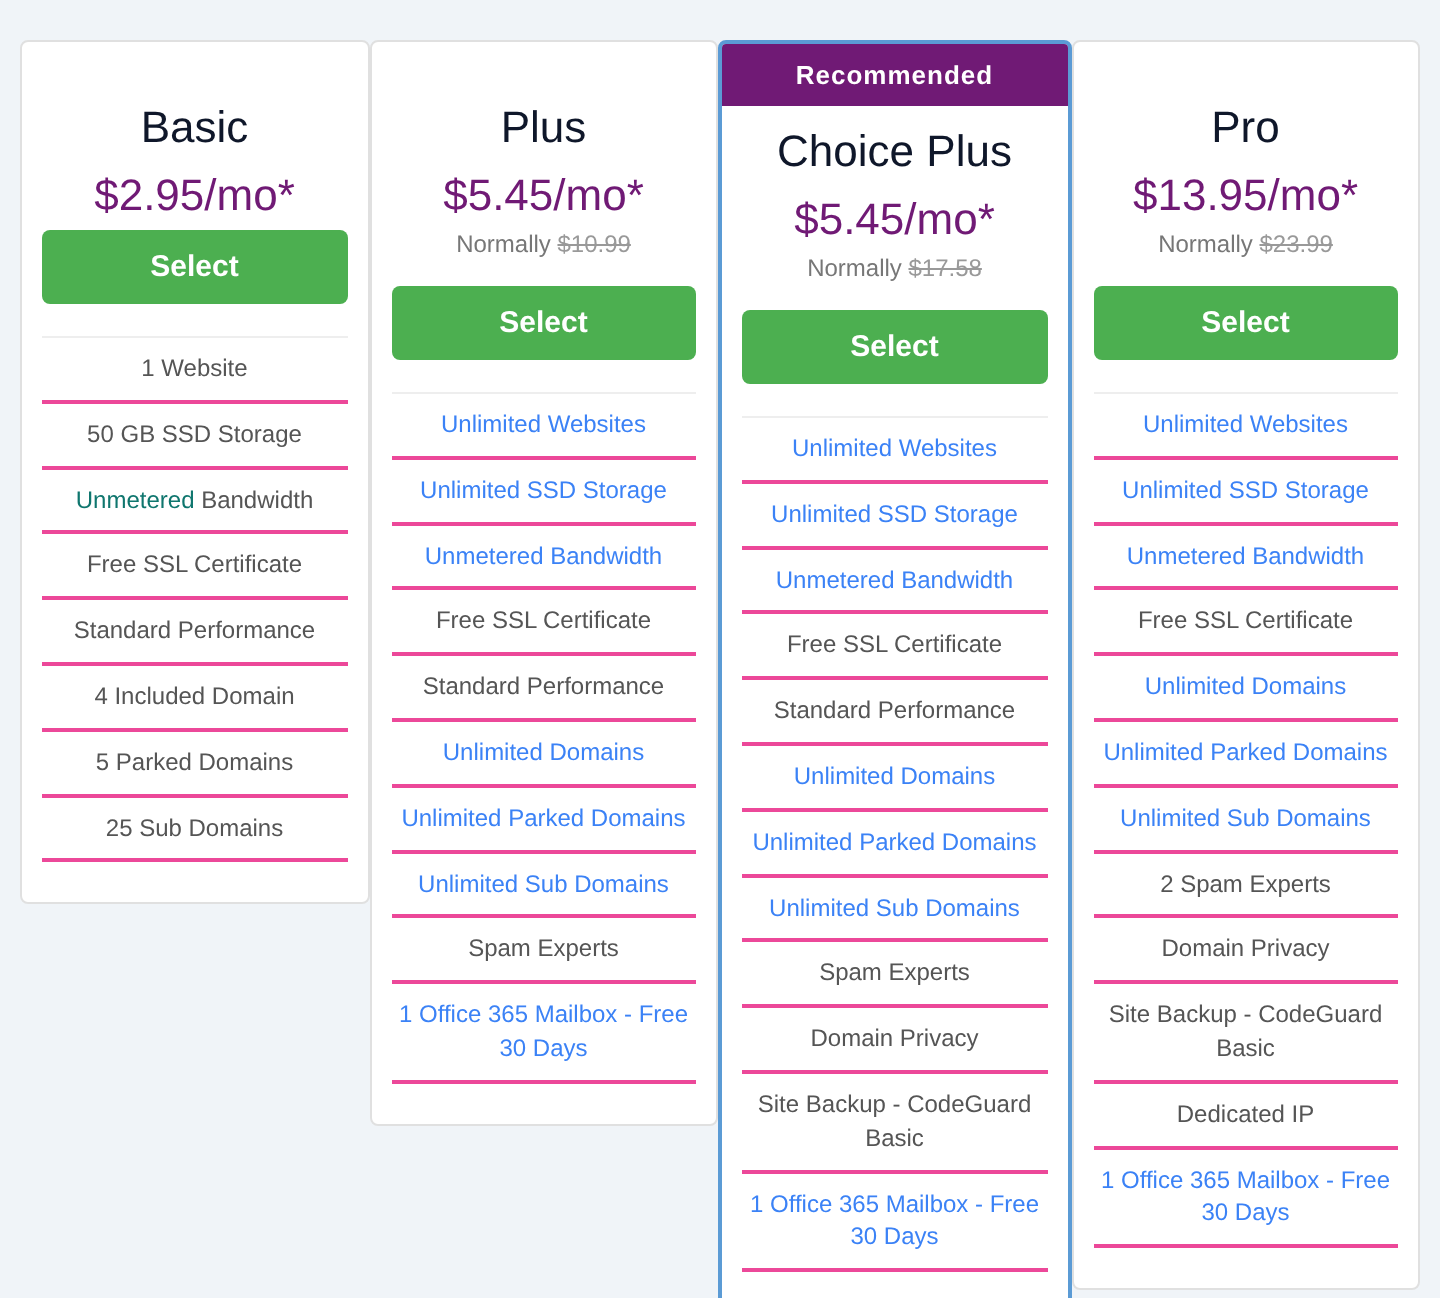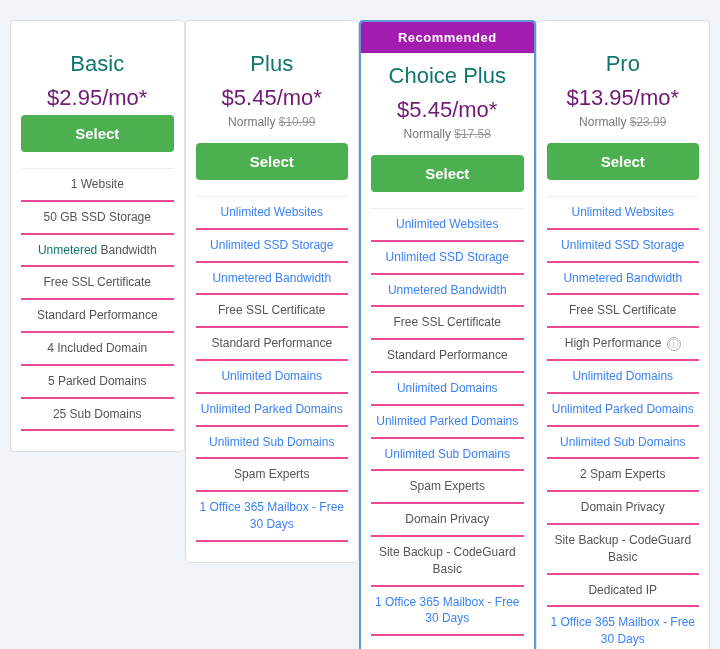--- a/index.html
+++ b/index.html
@@ -26,33 +26,33 @@
       padding: 20px 10px;
       text-align: center;
       position: relative;
     }
     .plan-card.recommended {
       border: 2px solid #5b9bd5;
       margin-top: 0;
       z-index: 1;
     }
     .recommended-badge {
-      background: #a21caf;
+      background: #701a75;
       color: #fff;
       font-size: 13px;
       font-weight: bold;
       padding: 8px 0;
       text-align: center;
       border-radius: 2px 2px 0 0;
       margin: -20px -10px 10px -10px;
       letter-spacing: 0.5px;
     }
     .plan-name {
       font-size: 22px;
-      color: #0f766e;
+      color: #0f172a;
       margin: 10px 0 8px;
       font-weight: normal;
     }
     .plan-price {
       font-size: 22px;
       color: #701a75;
       font-weight: normal;
       margin-bottom: 4px;
     }
     .plan-normal {
@@ -141,21 +141,20 @@
         <li class="feature-item">Spam Experts</li>
         <li class="feature-item">Domain Privacy</li>
         <li class="feature-item">Site Backup - CodeGuard Basic</li>
         <li class="feature-item link">1 Office 365 Mailbox - Free 30 Days</li>
       </ul></div>
     <div class="plan-card"><div class="plan-name">Pro</div><div class="plan-price">$13.95/mo*</div><div class="plan-normal">Normally <s>$23.99</s></div><button class="select-btn">Select</button><ul class="feature-list">
         <li class="feature-item link">Unlimited Websites</li>
         <li class="feature-item link">Unlimited SSD Storage</li>
         <li class="feature-item link">Unmetered Bandwidth</li>
         <li class="feature-item">Free SSL Certificate</li>
-        <li class="feature-item">High Performance <span class="info-icon">ⓘ</span></li>
         <li class="feature-item link">Unlimited Domains</li>
         <li class="feature-item link">Unlimited Parked Domains</li>
         <li class="feature-item link">Unlimited Sub Domains</li>
         <li class="feature-item">2 Spam Experts</li>
         <li class="feature-item">Domain Privacy</li>
         <li class="feature-item">Site Backup - CodeGuard Basic</li>
         <li class="feature-item">Dedicated IP</li>
         <li class="feature-item link">1 Office 365 Mailbox - Free 30 Days</li>
       </ul></div>
   </div>

